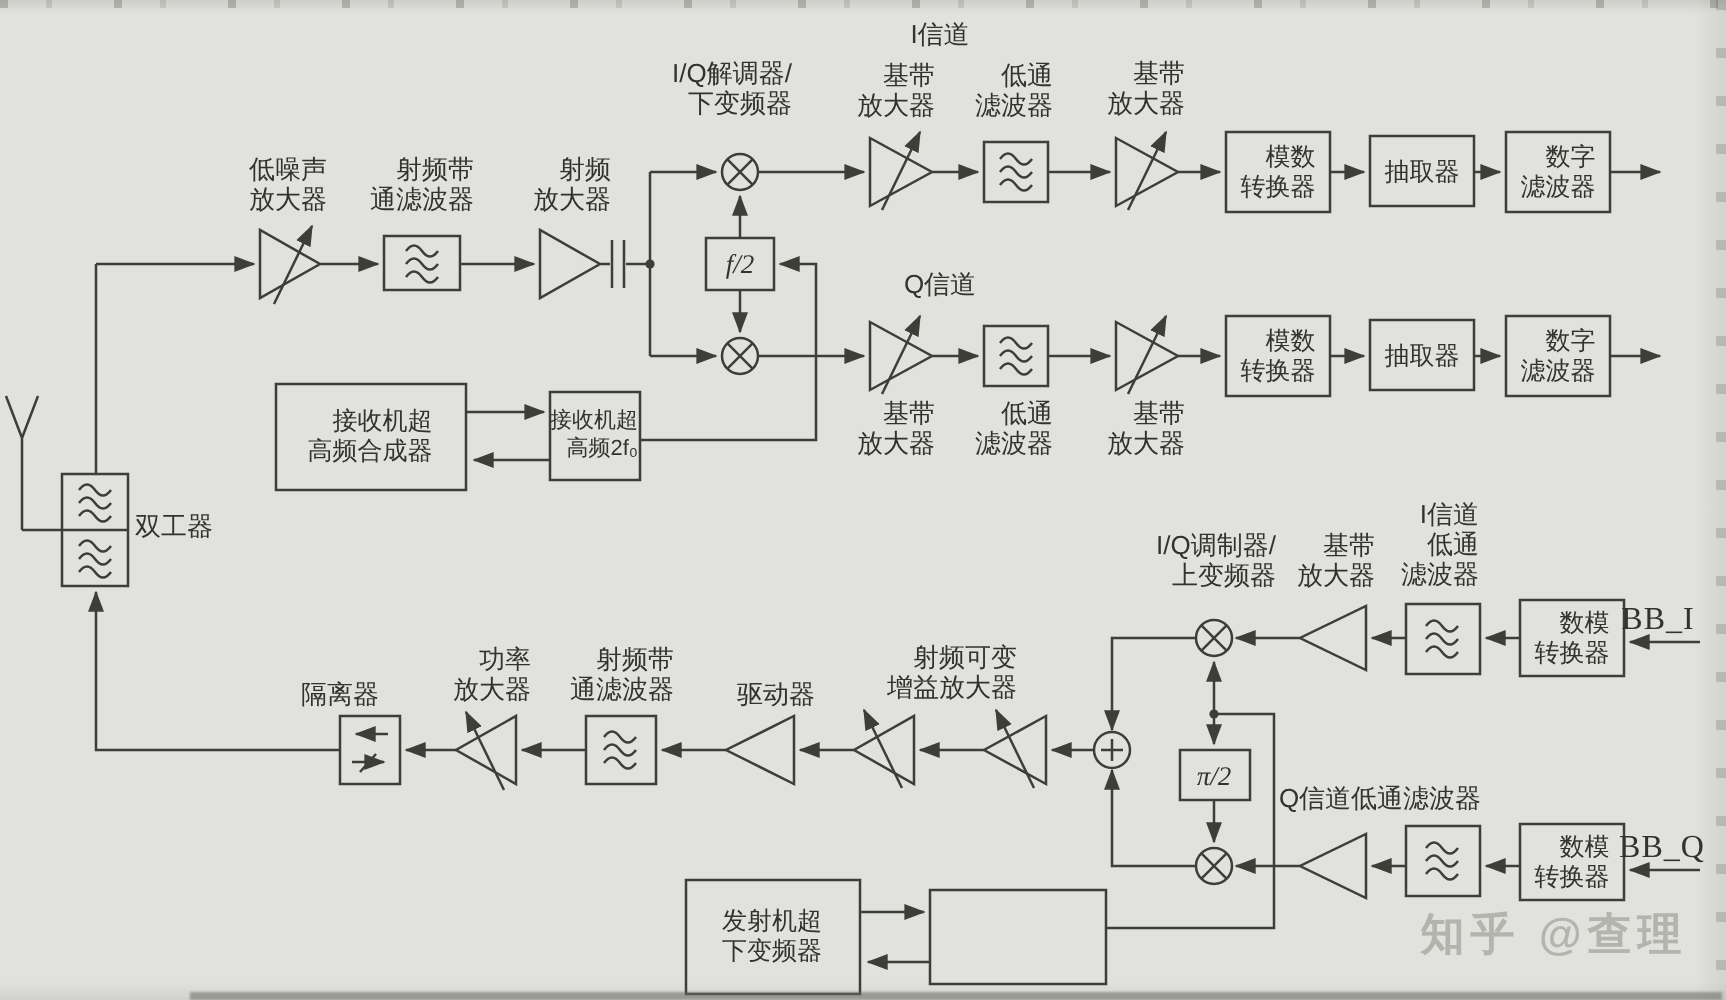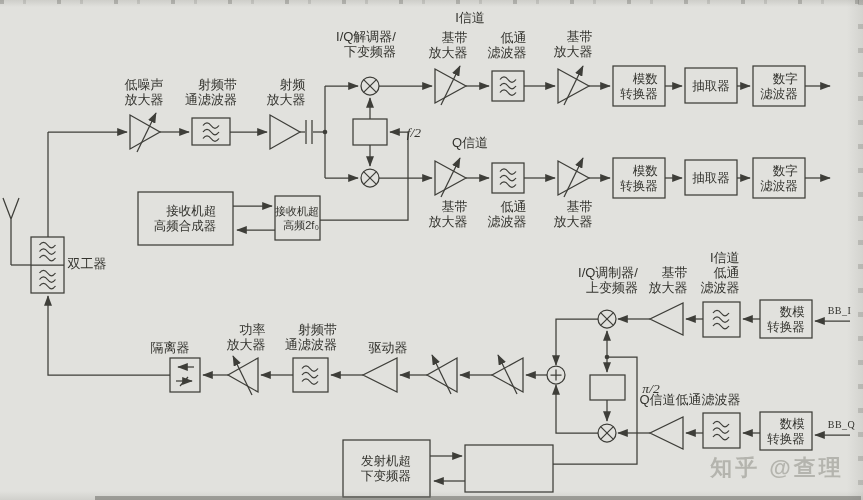--- a/index.html
+++ b/index.html
@@ -14,22 +14,22 @@
     color:#32322d;
   }
   #wires{position:absolute;left:0;top:0;z-index:1;}
   .lbl{
     position:absolute;z-index:2;transform:translate(-50%,-50%);
     font-size:13px;line-height:15px;text-align:right;white-space:pre-line;
     color:#33332e;letter-spacing:0px;
   }
   .boxtext{font-size:12.5px;line-height:14.5px;}
   .small{font-size:11px;line-height:13.5px;}
-  .math{font-style:italic;font-family:"Liberation Serif","DejaVu Serif",serif;font-size:13.5px;margin-left:44px;}
-  .sig{font-family:"Liberation Serif","DejaVu Serif",serif;font-size:10px;letter-spacing:.5px;padding-left:21px;}
+  .math{font-style:italic;font-family:"Liberation Serif","DejaVu Serif",serif;font-size:13.5px;}
+  .sig{font-family:"Liberation Serif","DejaVu Serif",serif;font-size:16px;letter-spacing:.5px;}
   .watermark{
     font-size:22px;letter-spacing:3px;color:#adada6;opacity:.85;
     font-weight:bold;white-space:nowrap;
   }
   .top-noise{position:absolute;top:0;left:0;right:0;height:4px;z-index:3;opacity:.5;
     background:repeating-linear-gradient(90deg, rgba(70,70,64,.55) 0 4px, transparent 4px 23px, rgba(70,70,64,.3) 23px 26px, transparent 26px 57px);}
   .right-noise{position:absolute;top:0;right:0;bottom:0;width:5px;z-index:3;opacity:.4;
     background:repeating-linear-gradient(180deg, rgba(70,70,64,.5) 0 5px, transparent 5px 24px);}
   .bottom-artifact{position:absolute;left:95px;right:2px;bottom:0;height:4px;z-index:3;
     background:rgba(108,108,102,.55);filter:blur(.5px);}
@@ -304,20 +304,22 @@
   <div class="lbl small" style="left:297px;top:218px">接收机超
 高频2f₀</div>
   <div class="lbl" style="left:87px;top:263px">双工器</div>
 
   <div class="lbl" style="left:170px;top:347px">隔离器</div>
   <div class="lbl" style="left:246px;top:337px">功率
 放大器</div>
   <div class="lbl" style="left:311px;top:337px">射频带
 通滤波器</div>
   <div class="lbl" style="left:388px;top:347px">驱动器</div>
+  <div class="lbl" style="left:476px;top:336px">射频可变
+增益放大器</div>
   <div class="lbl" style="left:608px;top:280px">I/Q调制器/
 上变频器</div>
   <div class="lbl" style="left:668px;top:280px">基带
 放大器</div>
   <div class="lbl" style="left:720px;top:272px">I信道
 低通
 滤波器</div>
   <div class="lbl" style="left:690px;top:399px">Q信道低通滤波器</div>
   <div class="lbl math" style="left:607px;top:388px">π/2</div>
 

